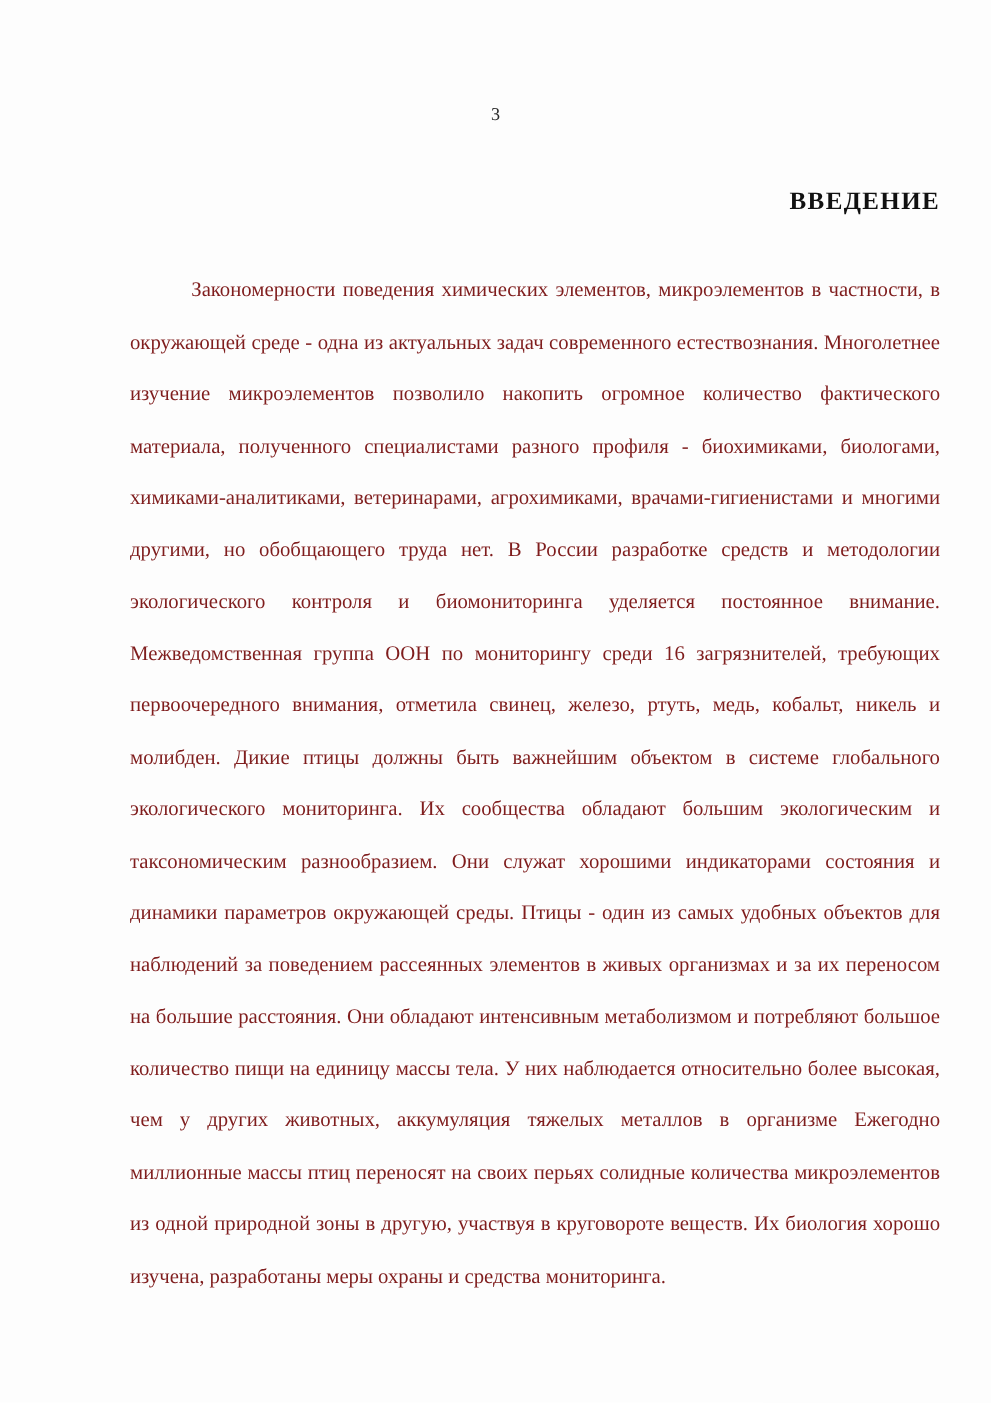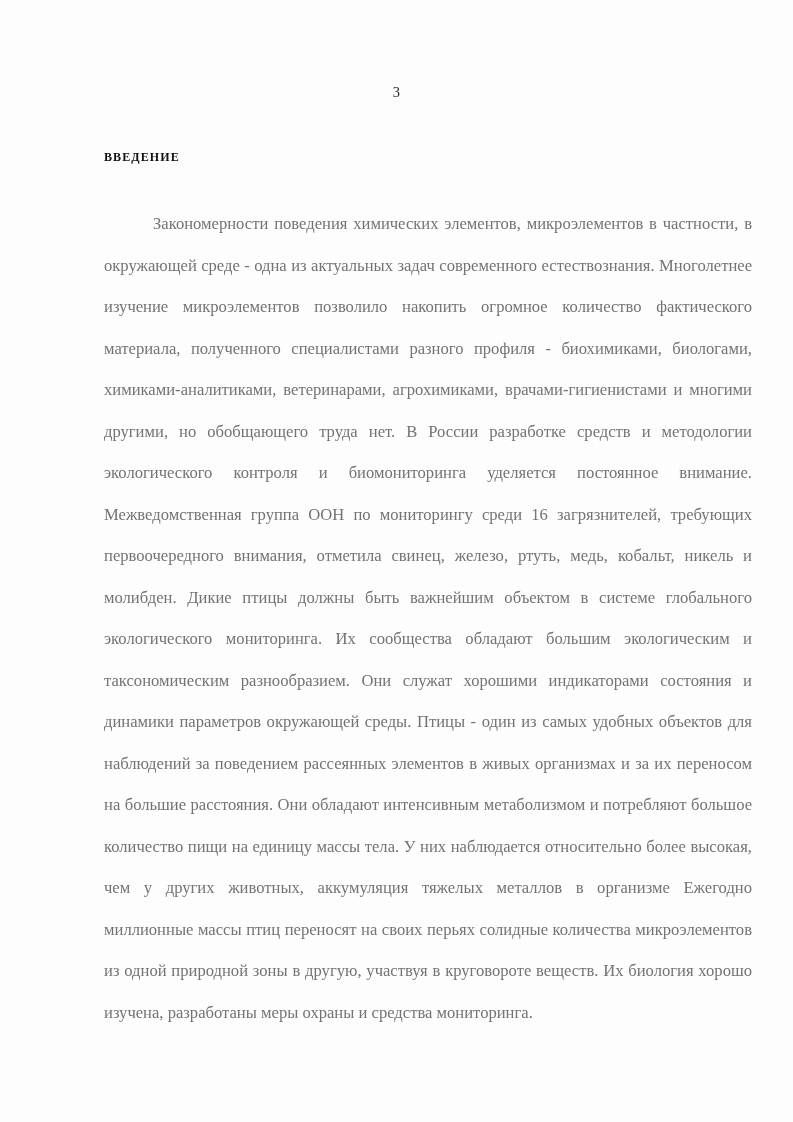--- a/index.html
+++ b/index.html
@@ -33,33 +33,33 @@
     letter-spacing: 0.2px;
     color: #2a2a2a;
   }
   .content {
     position: absolute;
     left: 104px;
     top: 150px;
     width: 648px;
   }
   .doc-title {
-    text-align: left;
+    text-align: right;
     font-weight: bold;
-    font-size: 12px;
+    font-size: 20px;
     letter-spacing: 1.1px;
     color: #111111;
     margin: 0 0 38px 0;
   }
   .body-text {
     font-size: 16.6px;
     line-height: 41.5px;
     text-align: justify;
     text-justify: inter-word;
-    color: #737373;
+    color: #7f1d1d;
     text-indent: 49px;
     margin: 0;
     hyphens: manual;
   }
 </style>
 </head>
 <body>
 
 <div class="page">
 

